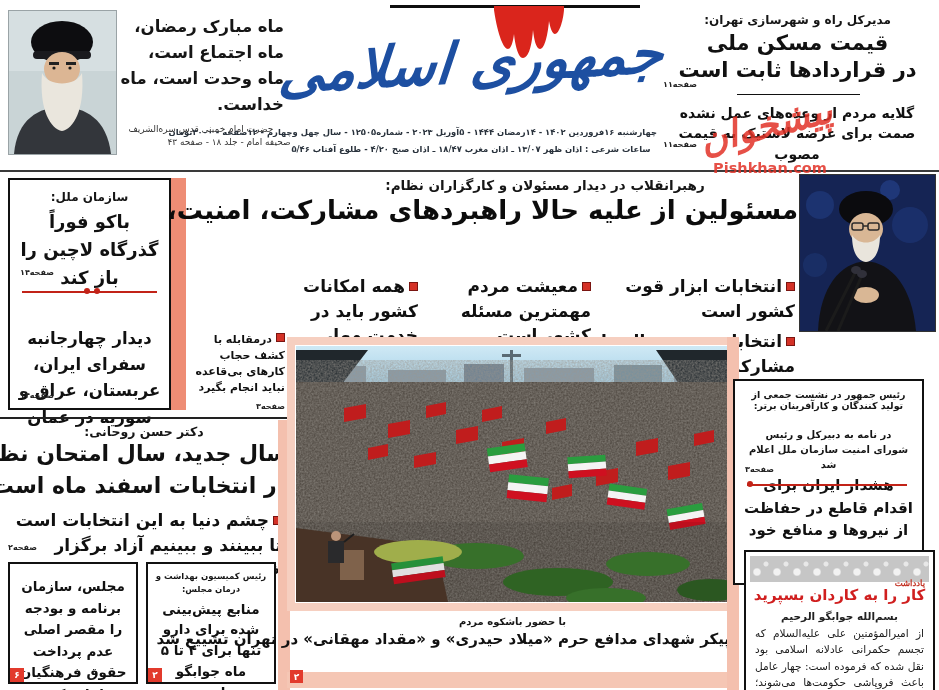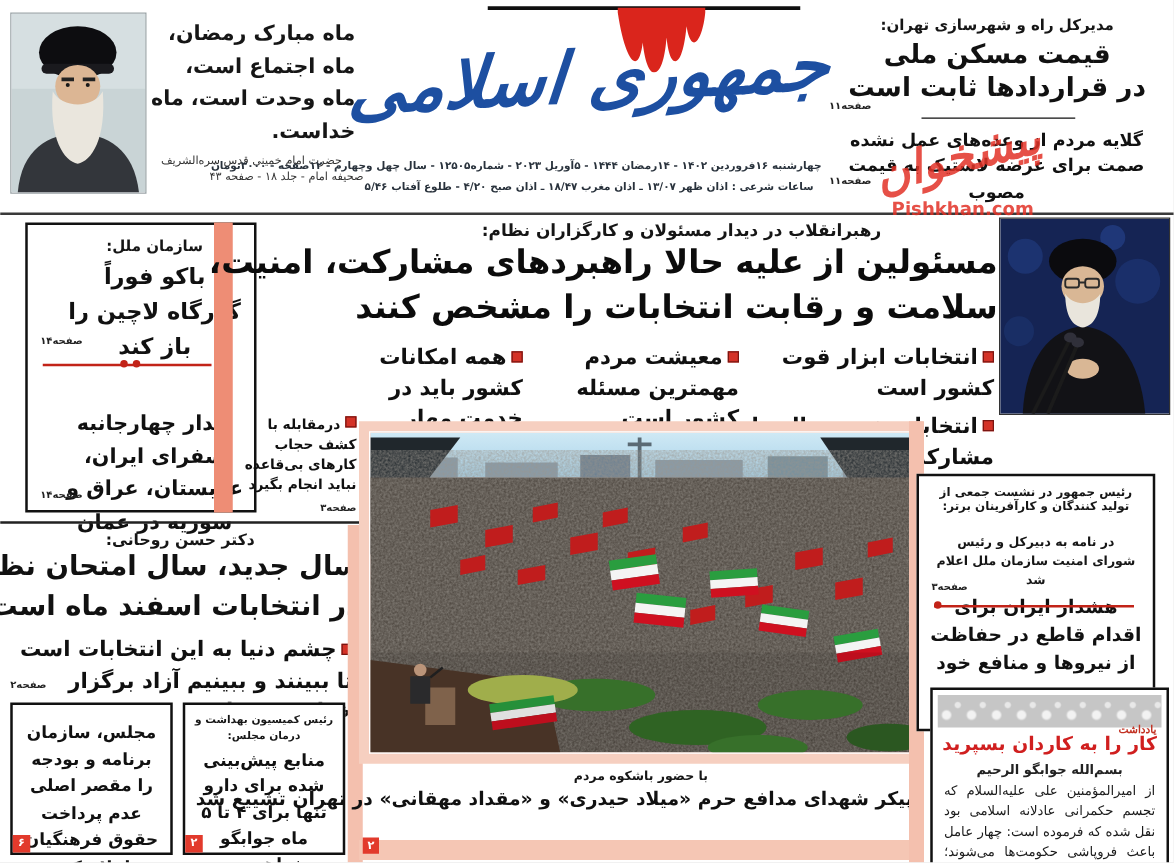--- a/index.html
+++ b/index.html
@@ -67,21 +67,21 @@
   <div class="abs pgref" style="left:663px;top:80px;">صفحه۱۱</div>
   <div class="abs" style="left:737px;top:94px;width:123px;border-top:1.5px solid #111;"></div>
   <div class="abs ctr b" style="left:662px;top:103px;width:270px;font-size:14px;line-height:1.45;">گلایه مردم از وعده‌های عمل نشده صمت برای عرضه لاستیک به قیمت مصوب</div>
   <div class="abs pgref" style="left:663px;top:140px;">صفحه۱۱</div>
 
   <div class="abs wm b nw" style="left:688px;top:104px;width:156px;font-size:37px;font-style:italic;transform:rotate(-14deg);text-align:center;z-index:5;">پیشخوان</div>
   <div class="abs wm b nw" style="left:700px;top:160px;width:140px;font-size:14.5px;text-align:center;z-index:5;direction:ltr;">Pishkhan.com</div>
 
   <div class="abs" style="left:0;top:170px;width:939px;border-top:2px solid #3a3a3a;"></div>
 
-  <div class="abs box" style="left:20px;top:178px;width:159px;height:228px;padding-left:22px;">
+  <div class="abs box" style="left:8px;top:178px;width:159px;height:228px;">
     <div class="ctr kicker" style="margin-top:10px;font-size:12px;">سازمان ملل:</div>
     <div class="ctr b" style="margin:4px 10px 0;font-size:18px;line-height:1.55;">باکو فوراً گذرگاه لاچین را باز کند</div>
     <div class="abs pgref" style="left:10px;top:88px;">صفحه۱۴</div>
     <div class="abs" style="left:12px;top:108px;width:135px;">
       <div class="redline" style="margin-top:3px;"></div>
       <span class="dot" style="position:absolute;left:62px;top:0;"></span>
       <span class="dot" style="position:absolute;left:72px;top:0;"></span>
     </div>
     <div class="ctr b" style="margin:34px 8px 0;font-size:16.5px;line-height:1.6;">دیدار چهارجانبه سفرای ایران، عربستان، عراق و سوریه در عمان</div>
     <div class="abs pgref" style="left:10px;bottom:8px;">صفحه۱۴</div>
@@ -104,21 +104,20 @@
   </div>
   <div class="abs box" style="left:146px;top:562px;width:126px;height:118px;">
     <div class="ctr kicker" style="margin:6px 6px 0;font-size:8.5px;line-height:1.5;">رئیس کمیسیون بهداشت و درمان مجلس:</div>
     <div class="ctr b" style="margin:3px 6px 0;font-size:13.5px;line-height:1.55;">منابع پیش‌بینی شده برای دارو تنها برای ۴ تا ۵ ماه جوابگو خواهد بود</div>
     <div class="badge abs" style="left:0;bottom:0;">۲</div>
   </div>
   <div class="abs salmon" style="left:278px;top:420px;width:12px;height:270px;"></div>
 
   <div class="abs ctr kicker nw" style="left:300px;top:177px;width:490px;font-size:13.5px;">رهبرانقلاب در دیدار مسئولان و کارگزاران نظام:</div>
   <div class="abs ctr b nw" style="left:292px;top:195px;width:506px;font-size:26px;color:#0c0c0c;">مسئولین از علیه حالا راهبردهای مشارکت، امنیت،</div>
-  <div class="abs ctr b nw" style="left:292px;top:231px;width:506px;font-size:26px;color:#0c0c0c;">سلامت و رقابت انتخابات را مشخص کنند</div>
 
   <div class="abs" style="left:597px;top:274px;width:198px;">
     <div class="bullet">
       <span class="sq"></span><span>انتخابات ابزار قوت کشور است</span></div>
     <div class="bullet">
       <span class="sq"></span><span>انتخابات خوب سالم با مشارکت بالایی ان‌شاءالله در آخر سال داشته باشیم</span></div>
   </div>
 
   <div class="abs" style="left:423px;top:274px;width:168px;">
     <div class="bullet">

